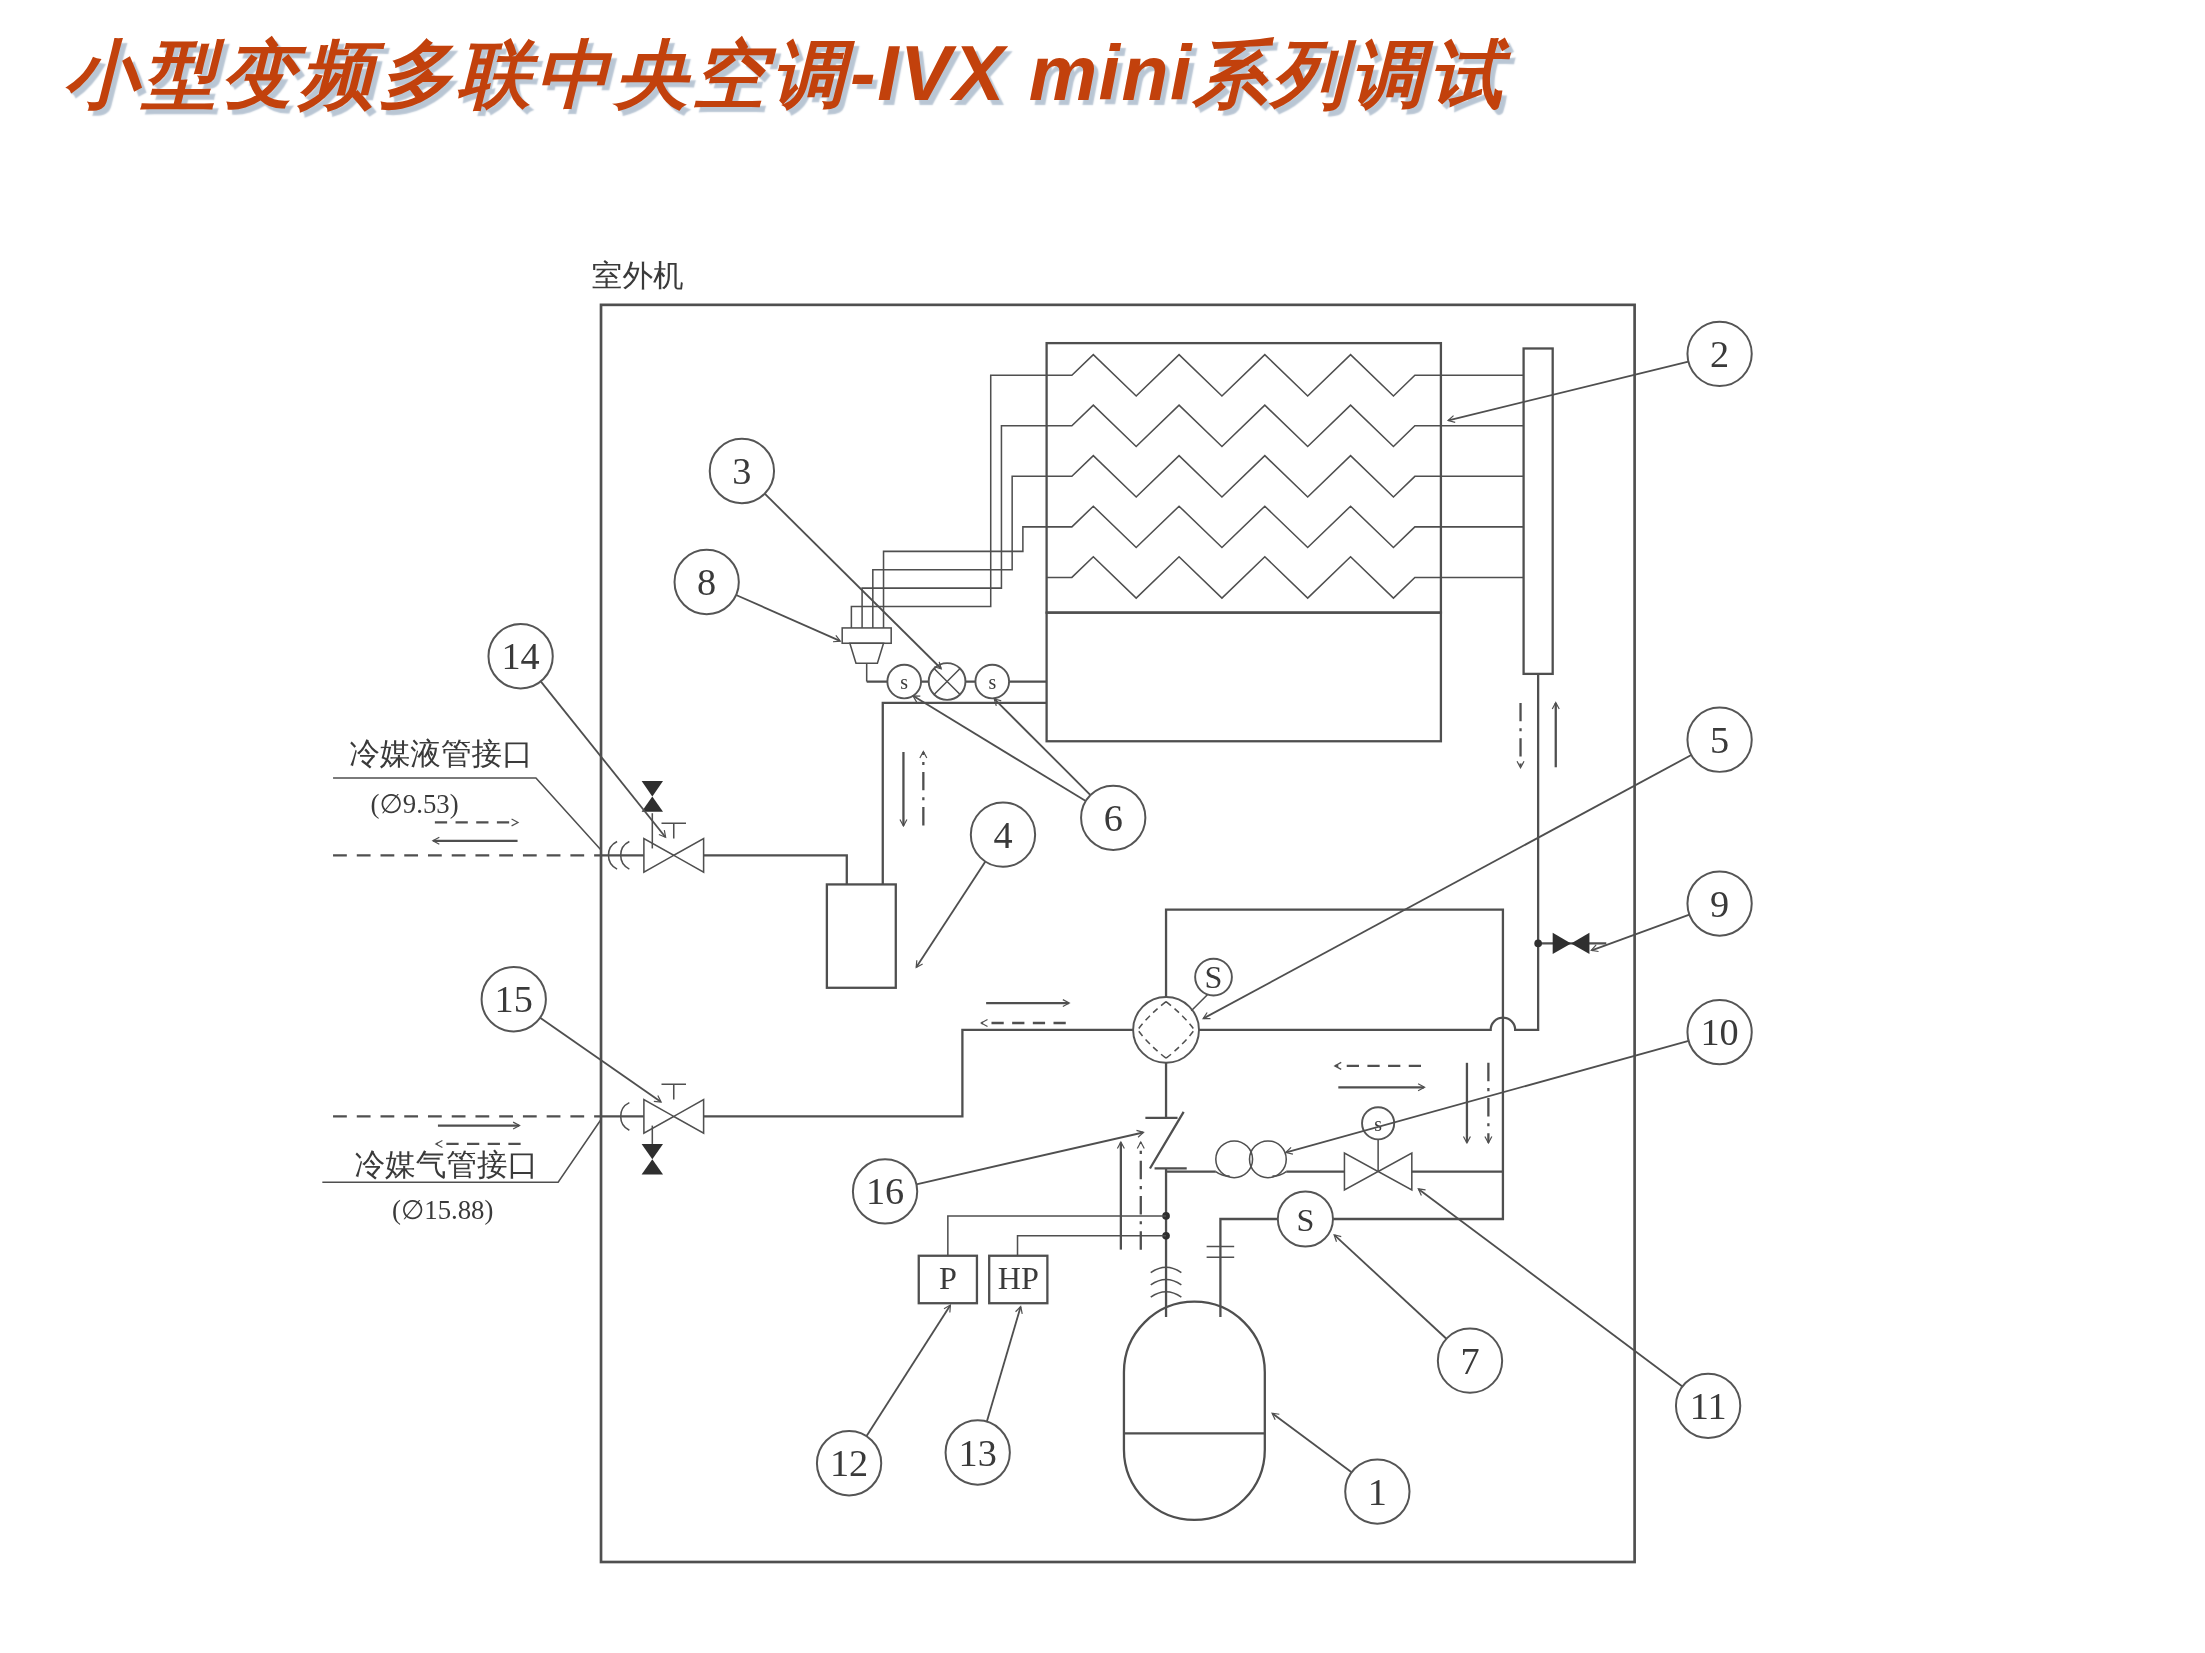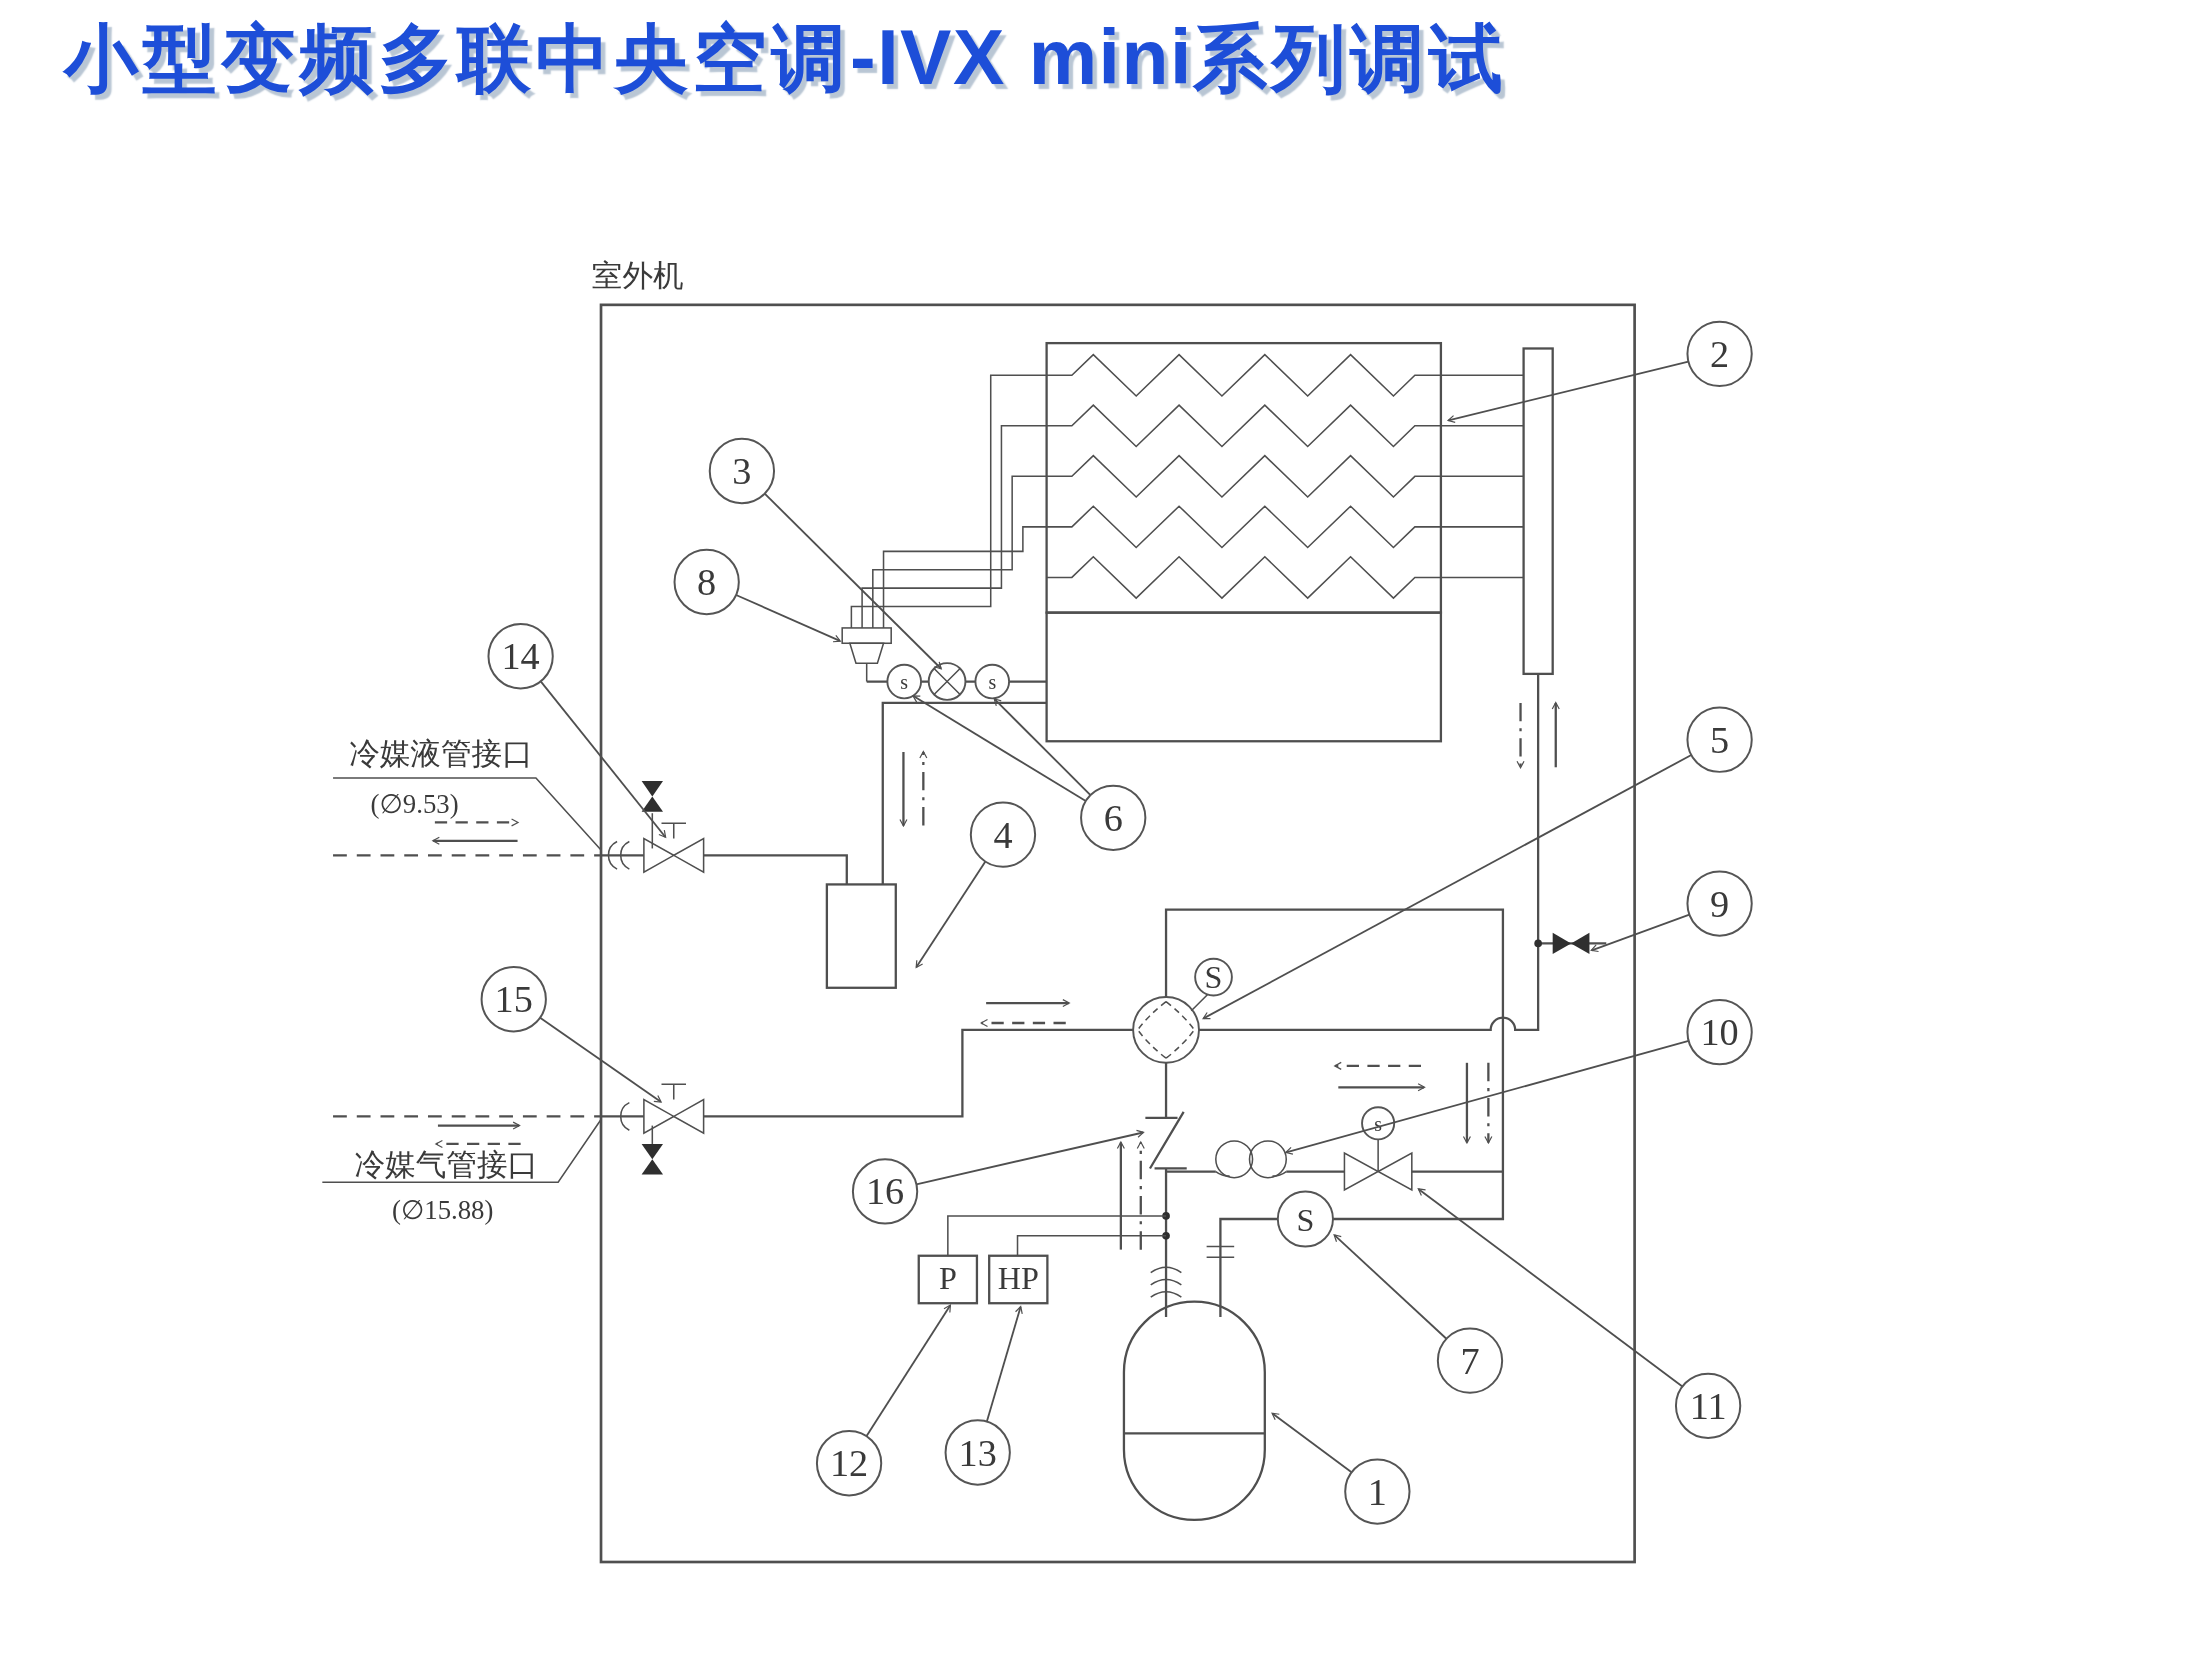--- a/index.html
+++ b/index.html
@@ -1,19 +1,19 @@
 <!DOCTYPE html>
 <html style="font-size:12.3px"><head>
 <meta charset="utf-8">
 <style>
   html,body{margin:0;padding:0;background:#ffffff;}
   body{width:2205px;height:1654px;position:relative;overflow:hidden;
        font-family:"Liberation Serif","DejaVu Serif",serif;}
-  .title{position:absolute;left:64px;top:10px;white-space:nowrap;
-         color:#1d4ed8;text-shadow:4.6px 4.6px 1.5px #b9c6d4;}
+  .title{position:absolute;left:64px;top:26px;white-space:nowrap;
+         color:#c2410c;text-shadow:4.6px 4.6px 1.5px #b9c6d4;font-style:italic;}
   .t-cjk{font-family:"Liberation Serif","DejaVu Serif",serif;
          font-weight:bold;font-size:74px;letter-spacing:4.6px;}
   .t-latin{font-family:"Liberation Sans","DejaVu Sans",sans-serif;
            font-weight:800;font-size:77px;letter-spacing:1.5px;}
   svg{position:absolute;left:0;top:0;}
   svg text{fill:#3a3a3a;}
   .lbl{font-size:40px;}
   .lbl-s{font-size:35px;}
   .sensor{font-size:42px;}
   .sensor-sm{font-size:26px;}

